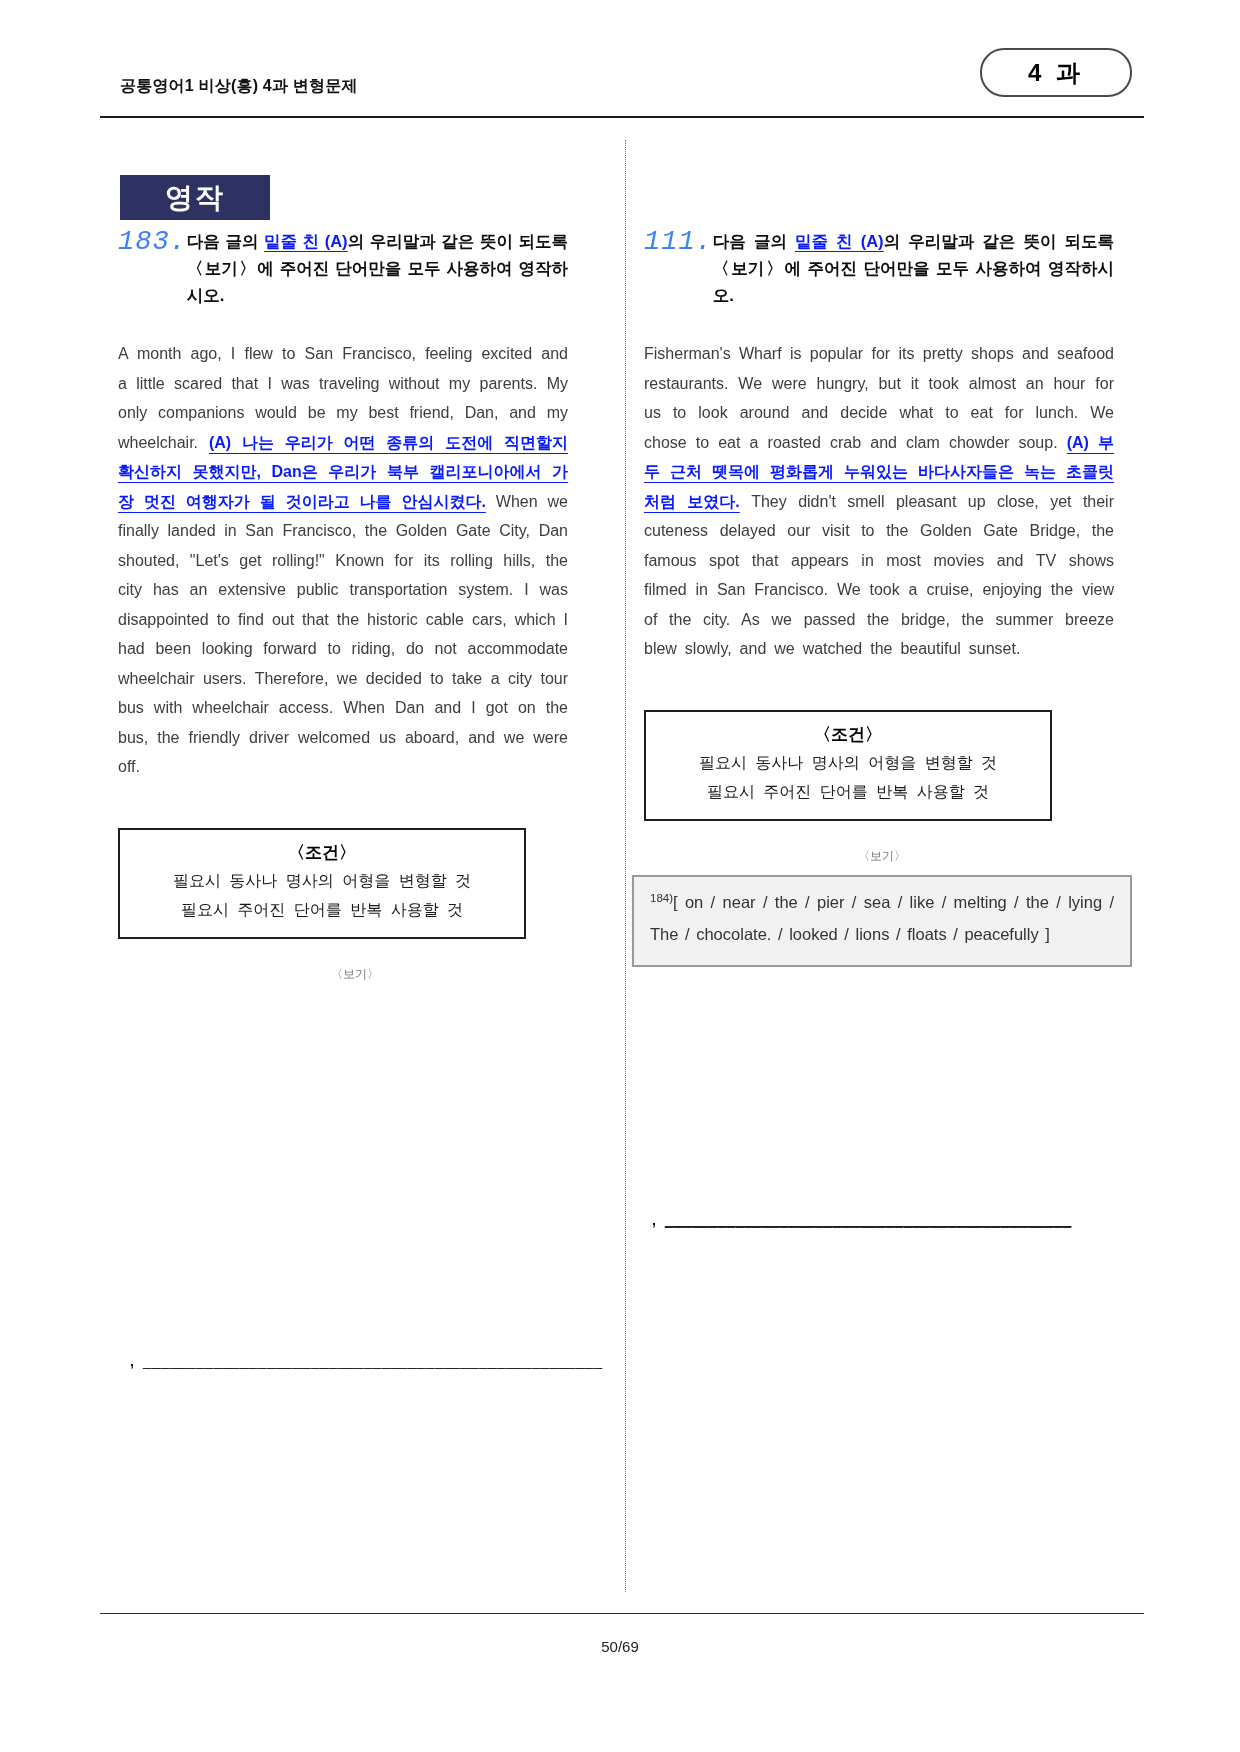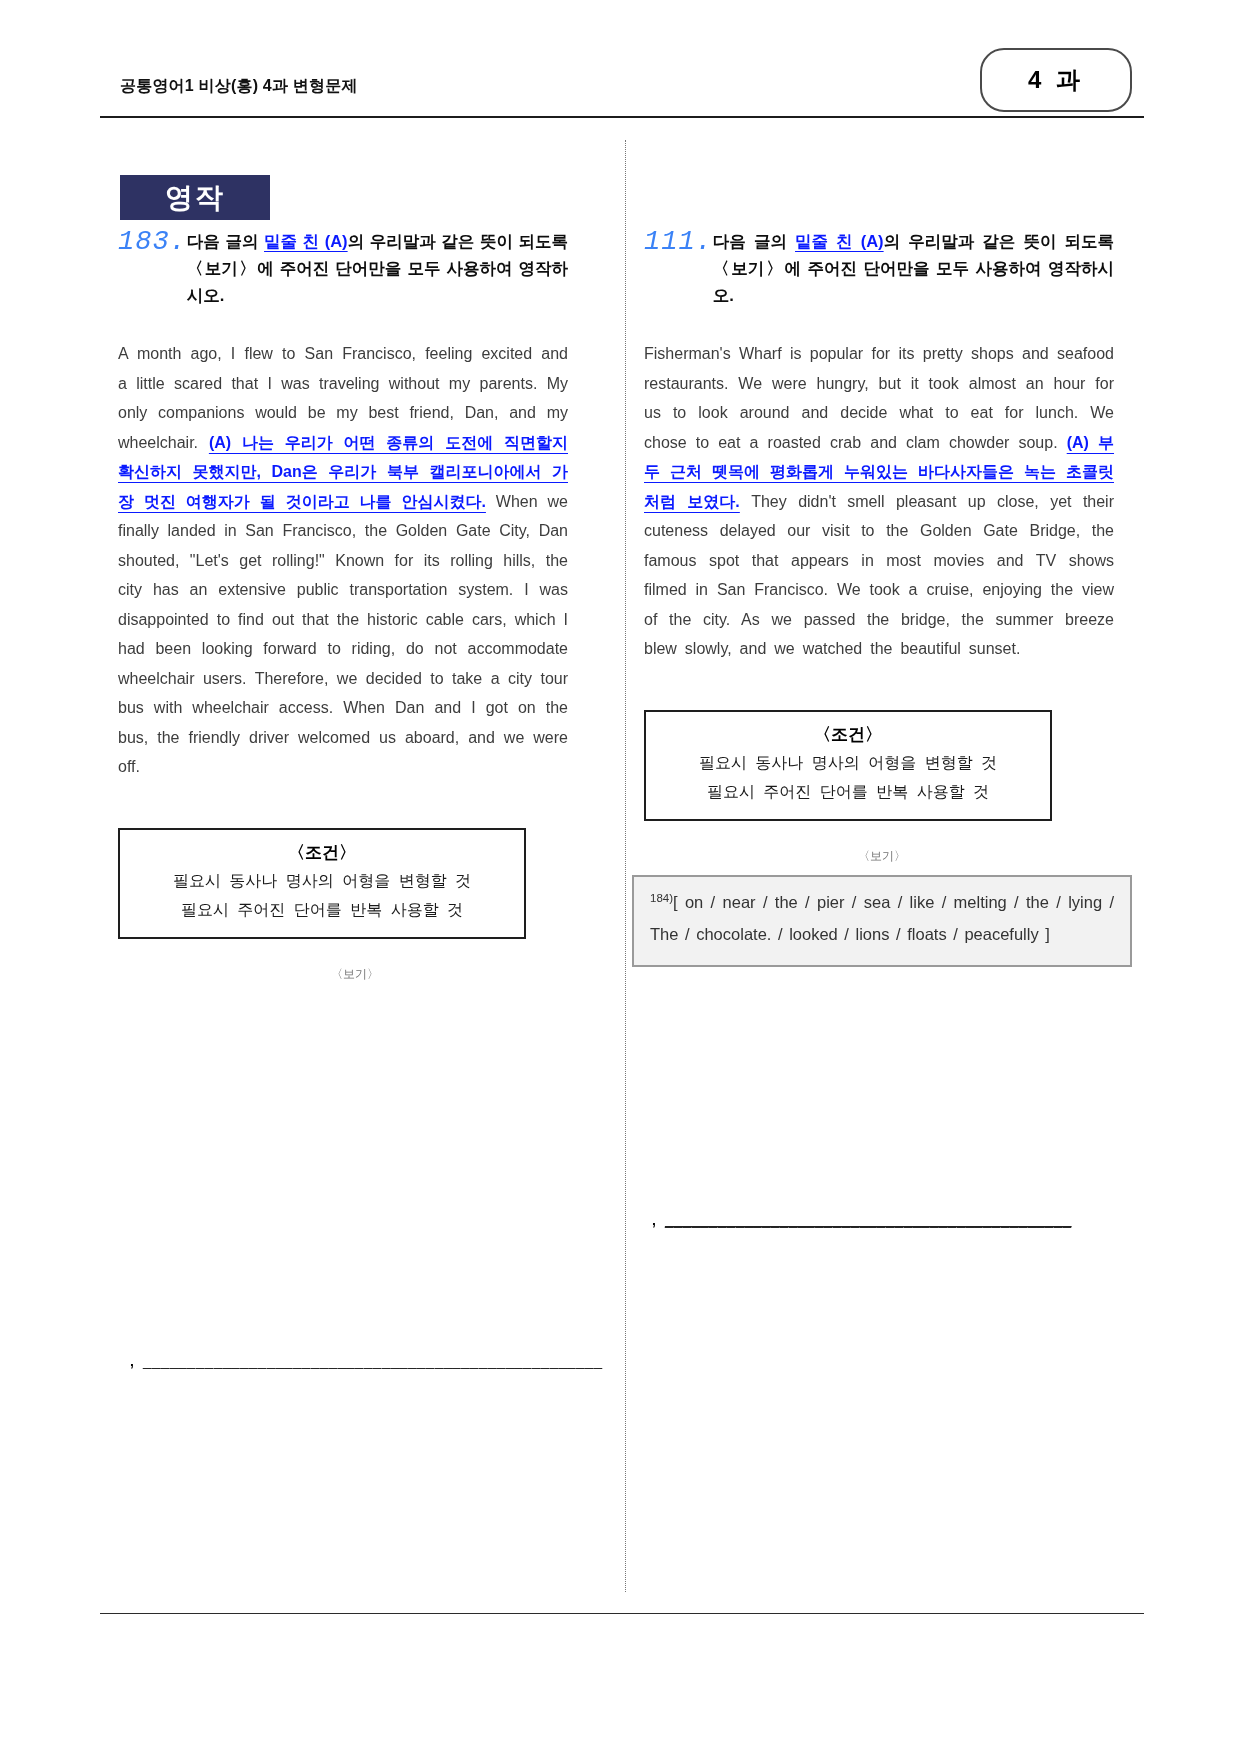--- a/index.html
+++ b/index.html
@@ -5,21 +5,21 @@
   * { margin:0; padding:0; box-sizing:border-box; }
   html,body { background:#ffffff; }
   body { font-family:"Liberation Sans","DejaVu Sans",sans-serif; color:#222; }
   .page {
     position:relative; width:1240px; height:1752px; background:#fff; overflow:hidden;
   }
 
   
   .doc-title { position:absolute; left:120px; top:76px; font-size:16px; font-weight:700; color:#111; letter-spacing:0.2px; }
   .unit-badge {
-    position:absolute; left:980px; top:48px; width:152px; height:64px;
+    position:absolute; left:980px; top:48px; width:152px; height:49px;
     border:2px solid #4a4a4a; border-radius:24px;
     display:flex; align-items:center; justify-content:center;
     font-size:24px; font-weight:700; color:#000; letter-spacing:4px;
   }
   .header-rule { position:absolute; left:100px; top:116px; width:1044px; height:0; border-top:2px solid #1c1c1c; }
 
   .section-badge {
     position:absolute; left:120px; top:147px; width:150px; height:45px;
     background:#2e3263; color:#fff; display:flex; align-items:center; justify-content:center;
     font-size:28px; font-weight:700; letter-spacing:2px;margin-top:28px;
@@ -129,14 +129,15 @@
   </section>
 
   <div class="answer-row a-184">
     <span class="marker">‚</span><span class="answer-line">______________________________________________</span>
   </div>
   <div class="answer-row a-183">
     <span class="marker">‚</span><span class="answer-line">____________________________________________________</span>
   </div>
 
   <div class="footer-rule"></div>
+  <div class="page-number">50/69</div>
 
 </div>
 
 </body></html>

